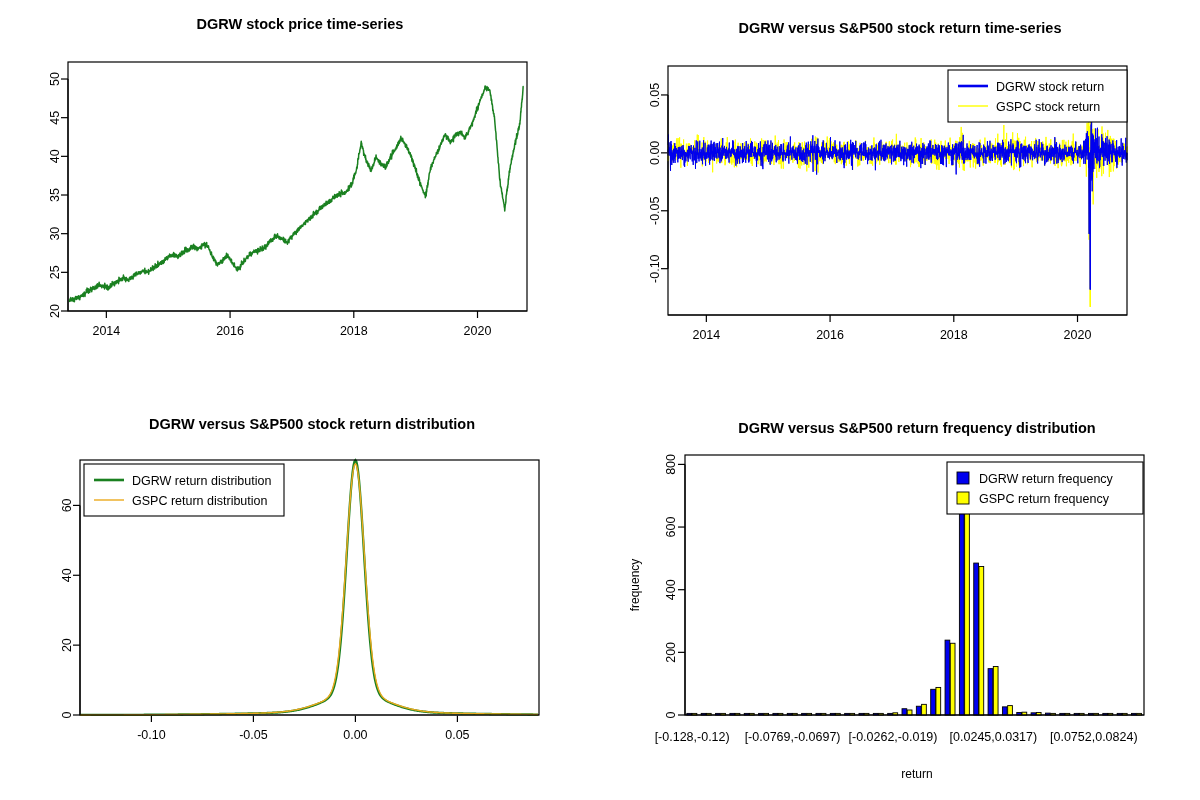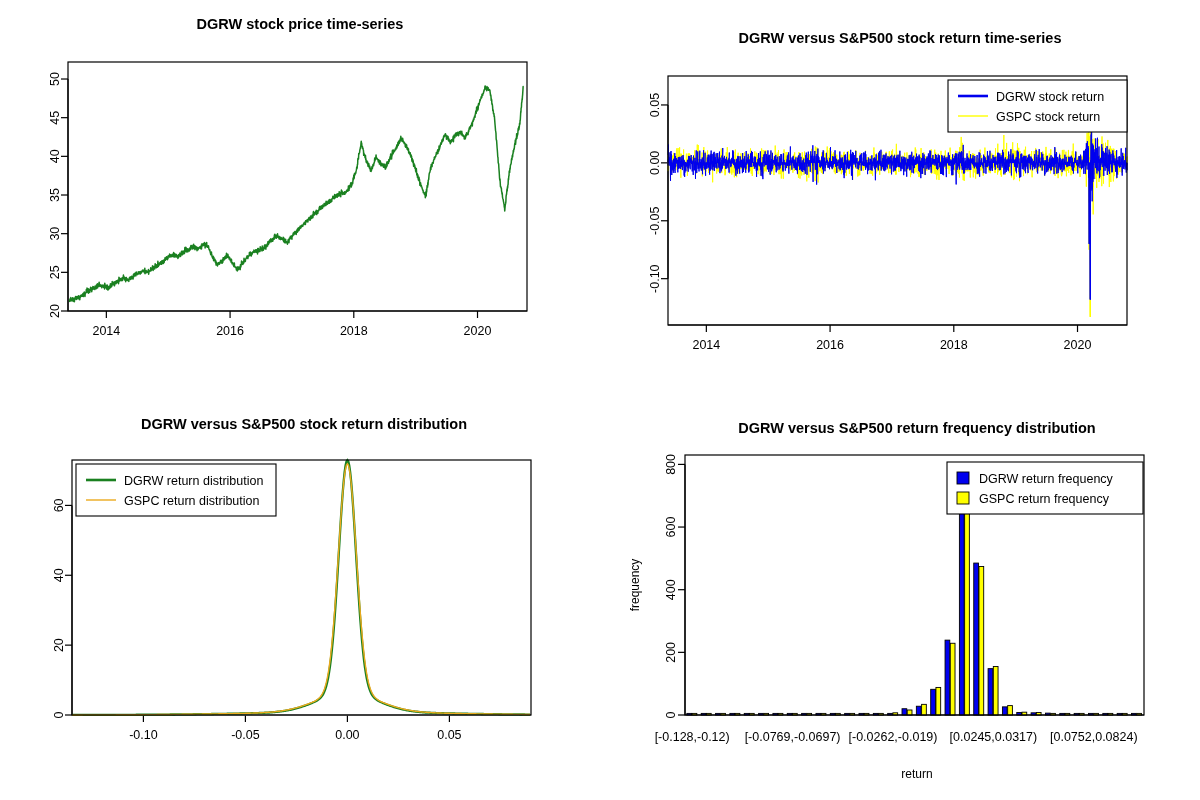--- a/index.html
+++ b/index.html
@@ -4,22 +4,22 @@
 <style>
   html,body{margin:0;padding:0;background:#ffffff;}
   body{
     width:1200px;height:800px;overflow:hidden;
     font-family:"Liberation Sans", sans-serif;
     color:#000;
   }
   #figure{position:relative;width:1200px;height:800px;}
   .panel{position:absolute;width:600px;height:400px;}
   .panel.tl{left:0;top:0;}
-  .panel.tr{left:600px;top:14px;}
-  .panel.bl{left:4px;top:400px;}
+  .panel.tr{left:600px;top:4px;}
+  .panel.bl{left:12px;top:400px;}
   .panel.br{left:617px;top:400px;}
   .panel svg{display:block;width:600px;height:400px;}
   text{font-family:"Liberation Sans", sans-serif;fill:#000;}
   .ttl{font-size:14.5px;font-weight:bold;text-anchor:middle;}
   .tick{font-size:12.5px;}
   .axlab{font-size:12px;text-anchor:middle;}
   .leg{font-size:12.5px;}
   .box{fill:none;stroke:#000;stroke-width:1.2;}
   .axisline{stroke:#000;stroke-width:1.2;fill:none;}
   .tickmark{stroke:#000;stroke-width:1.2;}

